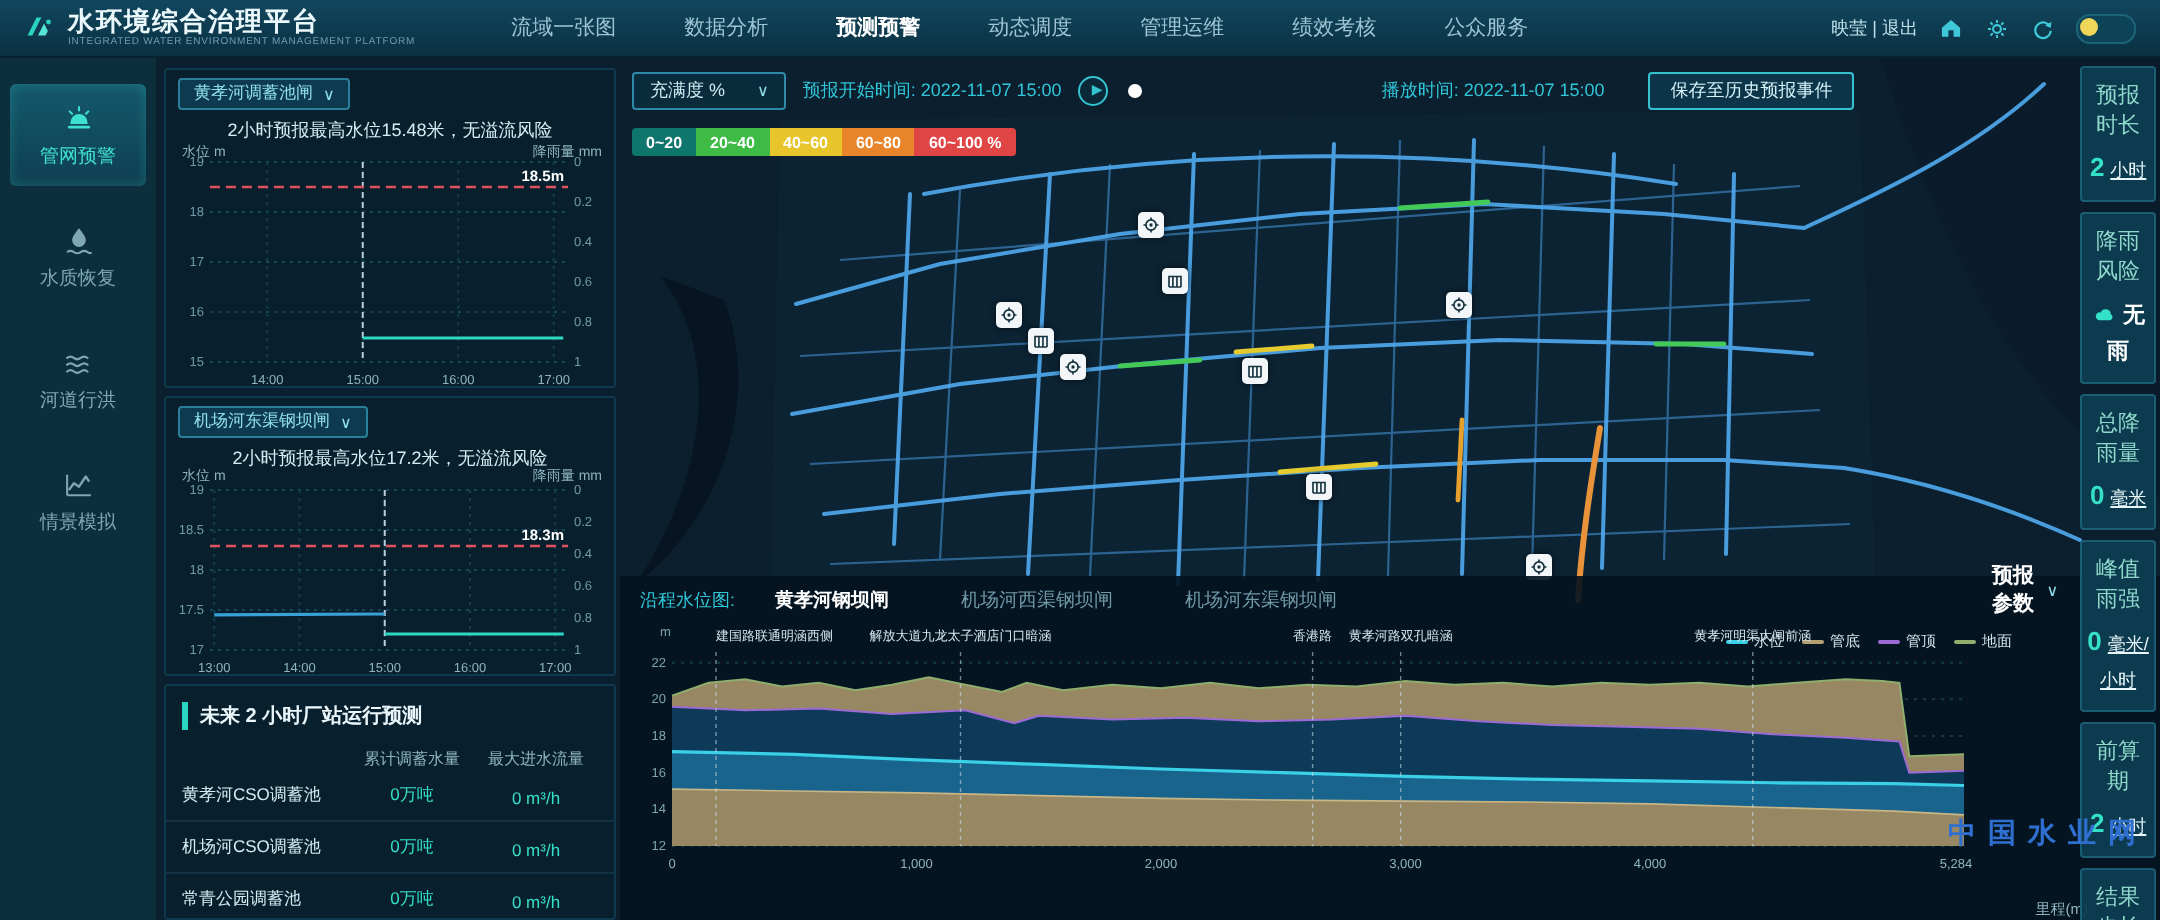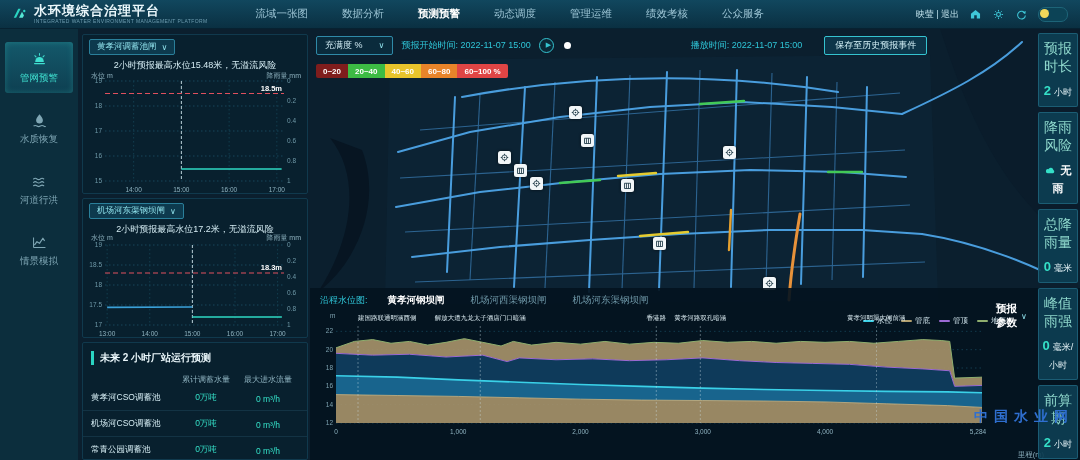--- a/index.html
+++ b/index.html
@@ -71,23 +71,23 @@
   #fill-legend{position:absolute;left:316px;top:64px;display:flex;z-index:16;}
   .chip{padding:2.5px 7px;font-size:8px;font-weight:bold;color:#fff;white-space:nowrap;}
   .chip:first-child{border-radius:2px 0 0 2px;}
   .chip:last-child{border-radius:0 2px 2px 0;}
 
   
   #right-panel{position:absolute;left:990px;top:33px;width:88px;z-index:18;display:flex;flex-direction:row;gap:5px;}
   .rp-header{display:flex;justify-content:space-between;align-items:center;padding:2px 6px;font-size:10.5px;font-weight:bold;color:#ffffff;}
   .rp-header .chev{font-weight:normal;}
   .rp-card{background:rgba(13,62,82,.92);border:1px solid rgba(42,127,154,.5);border-radius:2px;text-align:center;padding:6px 2px 7px;}
-  .rp-label{font-size:14px;color:#8fd8cc;margin-bottom:5px;}
+  .rp-label{font-size:11px;color:#8fd8cc;margin-bottom:5px;}
   .rp-value{font-size:13px;font-weight:bold;color:#35e0c8;line-height:13px;}
-  .rp-unit{font-size:9px;color:#e8f6fa;margin-left:3px;font-weight:normal;}
+  .rp-unit{font-size:9px;color:#e8f6fa;margin-left:3px;font-weight:normal;text-decoration:underline;}
   .rp-cloud{display:inline-block;width:13px;height:10px;vertical-align:-1px;margin-right:3px;color:#35e0c8;}
   .rp-cloud svg{width:13px;height:10px;display:block;}
   .rp-riskval{font-size:11px;font-weight:bold;color:#ffffff;}
 
   
   #bottom-panel{position:absolute;left:310px;top:288px;width:770px;height:208px;background:rgba(4,20,31,.92);z-index:14;}
   .bp-header{display:flex;align-items:baseline;gap:20px;padding:6px 10px 0;}
   .bp-label{font-size:9px;color:#2fc6d8;white-space:nowrap;}
   .bp-tab{font-size:9.5px;color:#6f98a8;cursor:pointer;white-space:nowrap;}
   .bp-tab.active{color:#ffffff;font-weight:bold;}
@@ -412,21 +412,21 @@
         <span class="chev">∨</span>
     </button>
     <span class="time-label"><span>预报开始时间:</span> <span>2022-11-07 15:00</span></span>
     <button class="play-btn">▶</button>
     <span class="slider-dot"></span>
     <span class="spacer"></span>
     <span class="time-label"><span>播放时间:</span> <span>2022-11-07 15:00</span></span>
     <button class="save-btn">保存至历史预报事件</button>
   </div>
   <div id="fill-legend">
-      <span class="chip" style="background: #7f1d1d;">0~20</span>
+      <span class="chip" style="background: #0f766e;">0~20</span>
       <span class="chip" style="background: rgb(61, 187, 68);">20~40</span>
       <span class="chip" style="background: rgb(233, 197, 44);">40~60</span>
       <span class="chip" style="background: rgb(232, 132, 42);">60~80</span>
       <span class="chip" style="background: rgb(224, 69, 69);">60~100 %</span>
     </div>
 
   <aside id="right-panel">
     <div class="rp-header">
       <span>预报参数</span>
       <span class="chev">∨</span>
@@ -460,21 +460,21 @@
         </div>
         <div class="rp-card">
           <div class="rp-label">滚动频率</div>
         </div>
       </div>
   </aside>
 
   <section id="bottom-panel">
     <div class="bp-header">
       <span class="bp-label">沿程水位图:</span>
-      <span id="bp-tabs" style="display:flex;gap:26px;">
+      <span id="bp-tabs" style="display:flex;gap:36px;">
           <span class="bp-tab active">黄孝河钢坝闸</span>
           <span class="bp-tab">机场河西渠钢坝闸</span>
           <span class="bp-tab">机场河东渠钢坝闸</span>
         </span>
     </div>
     <div id="bp-legend">
         <span class="lg-item"><span class="lg-dash" style="background:#3ad1e8"></span>水位</span>
         <span class="lg-item"><span class="lg-dash" style="background:#b3a06e"></span>管底</span>
         <span class="lg-item"><span class="lg-dash" style="background:#9b6ad4"></span>管顶</span>
         <span class="lg-item"><span class="lg-dash" style="background:#8fae6e"></span>地面</span>

